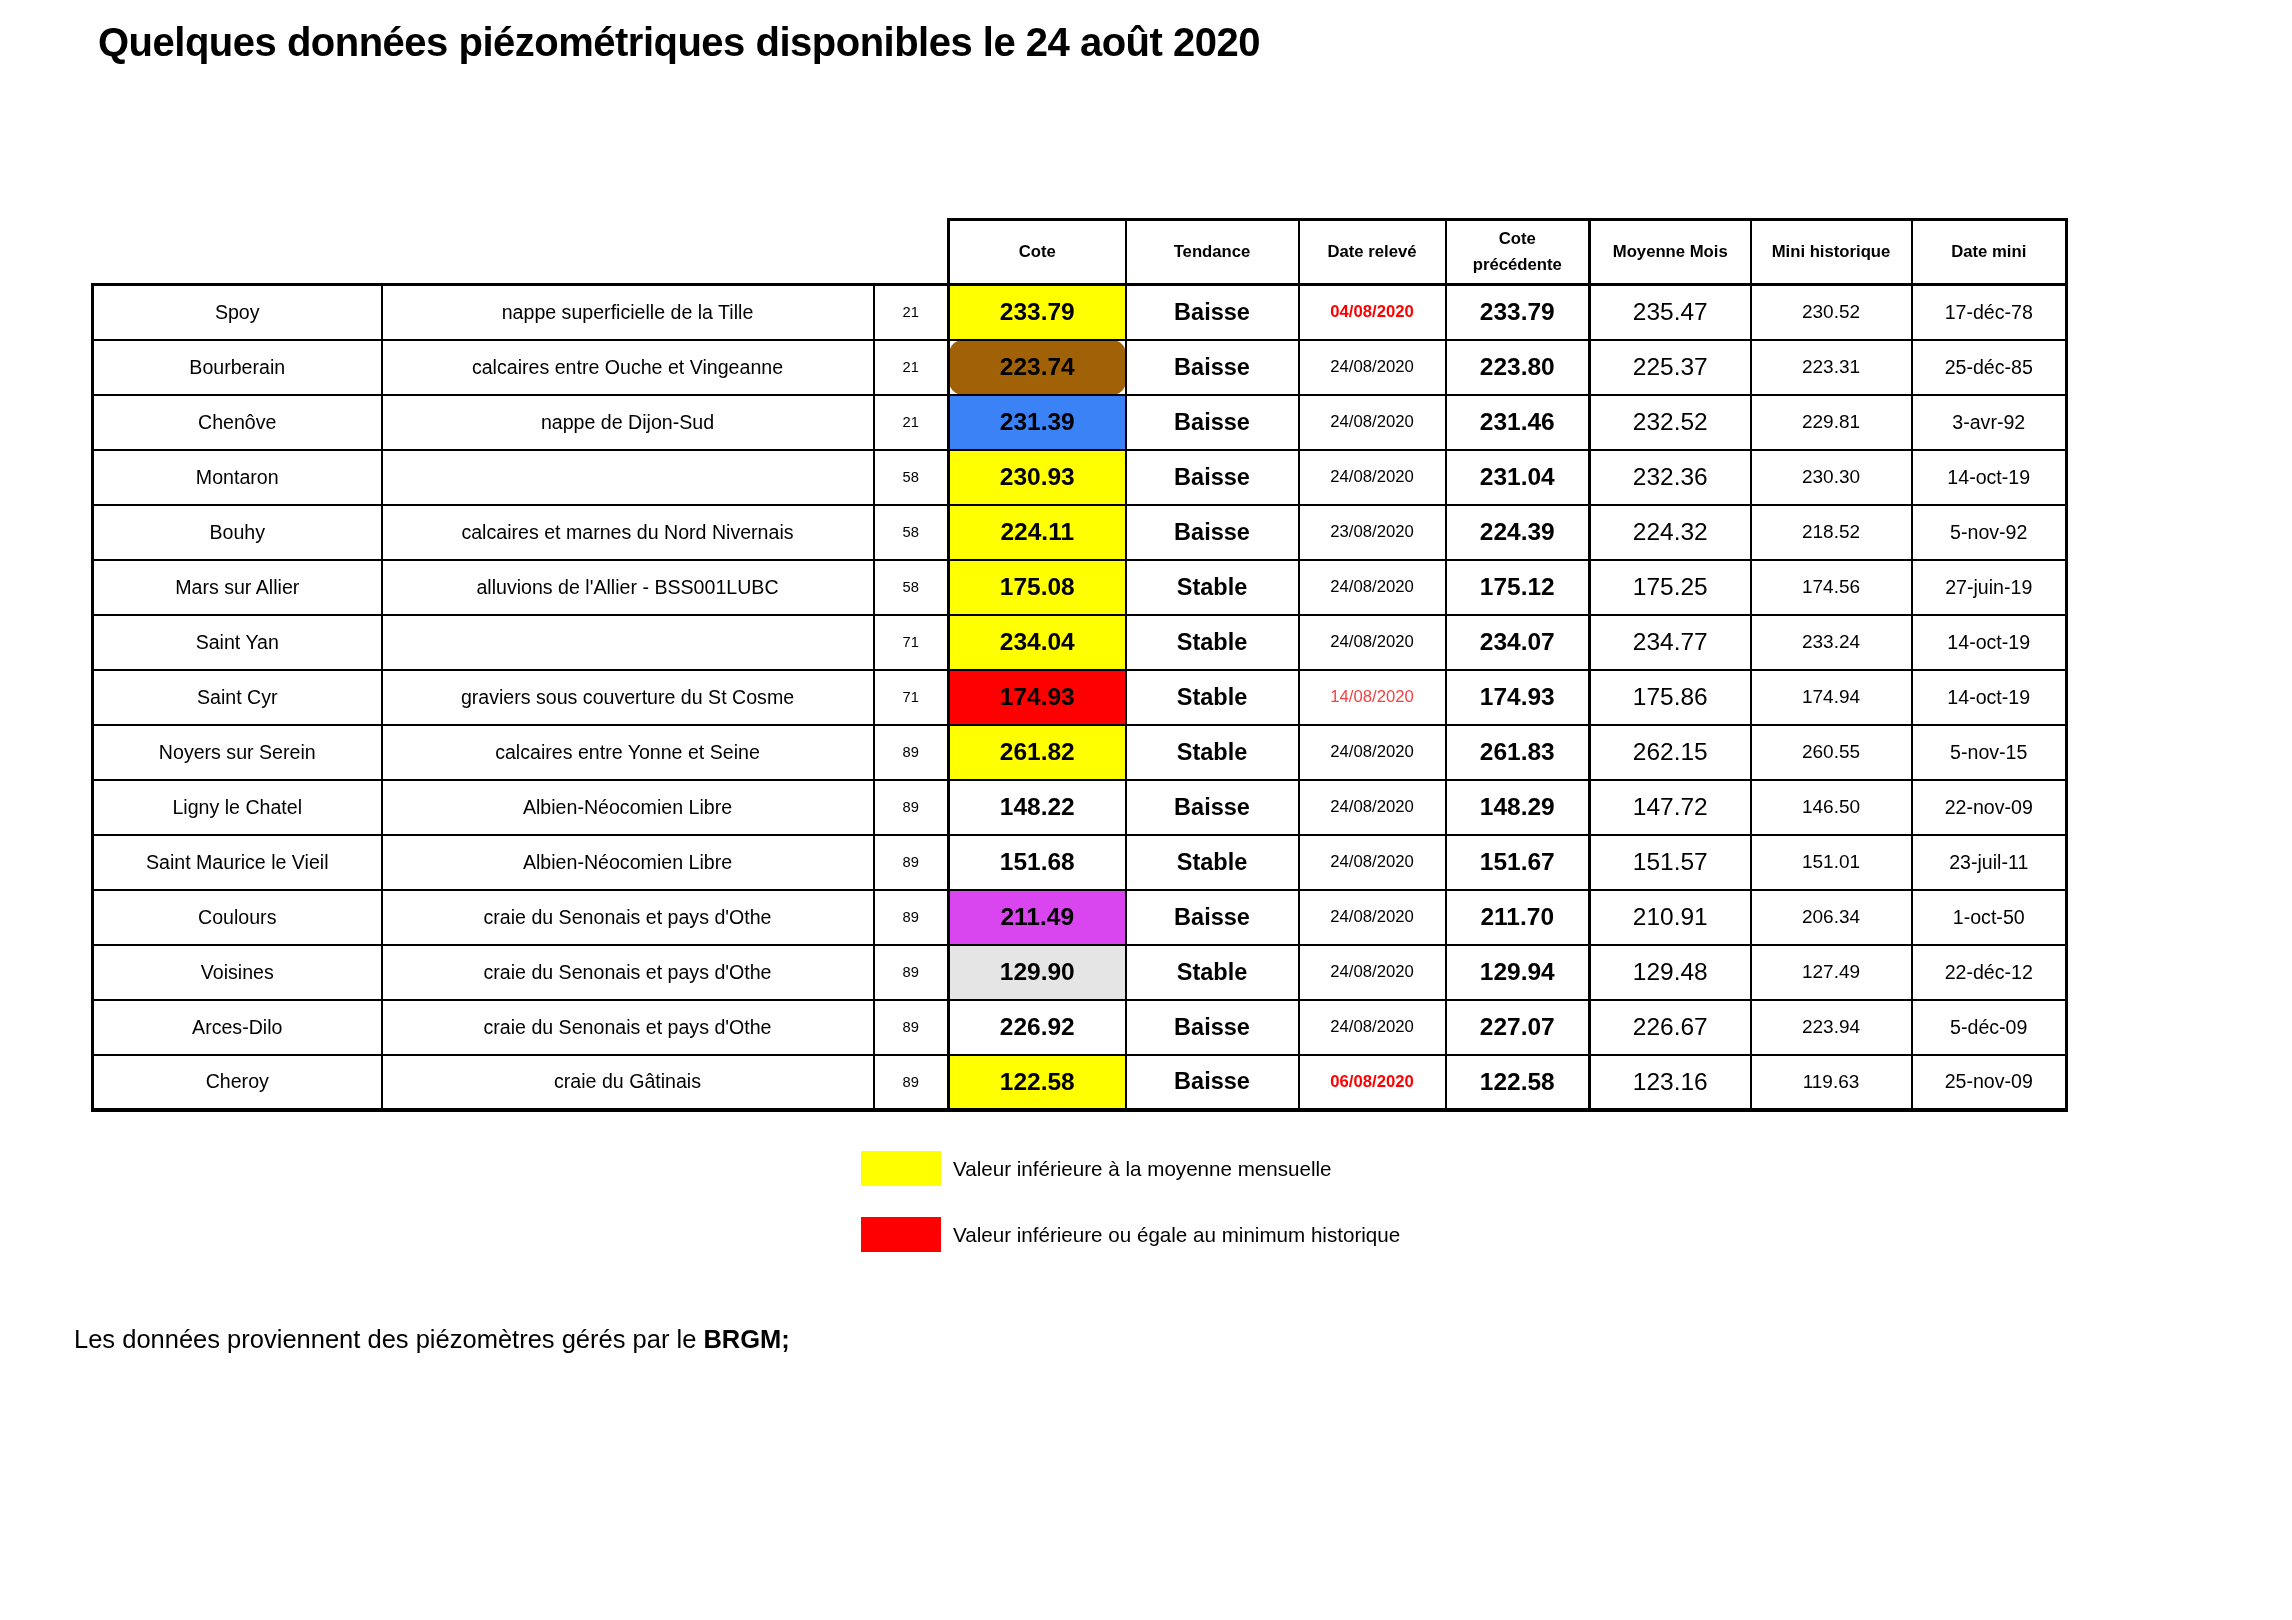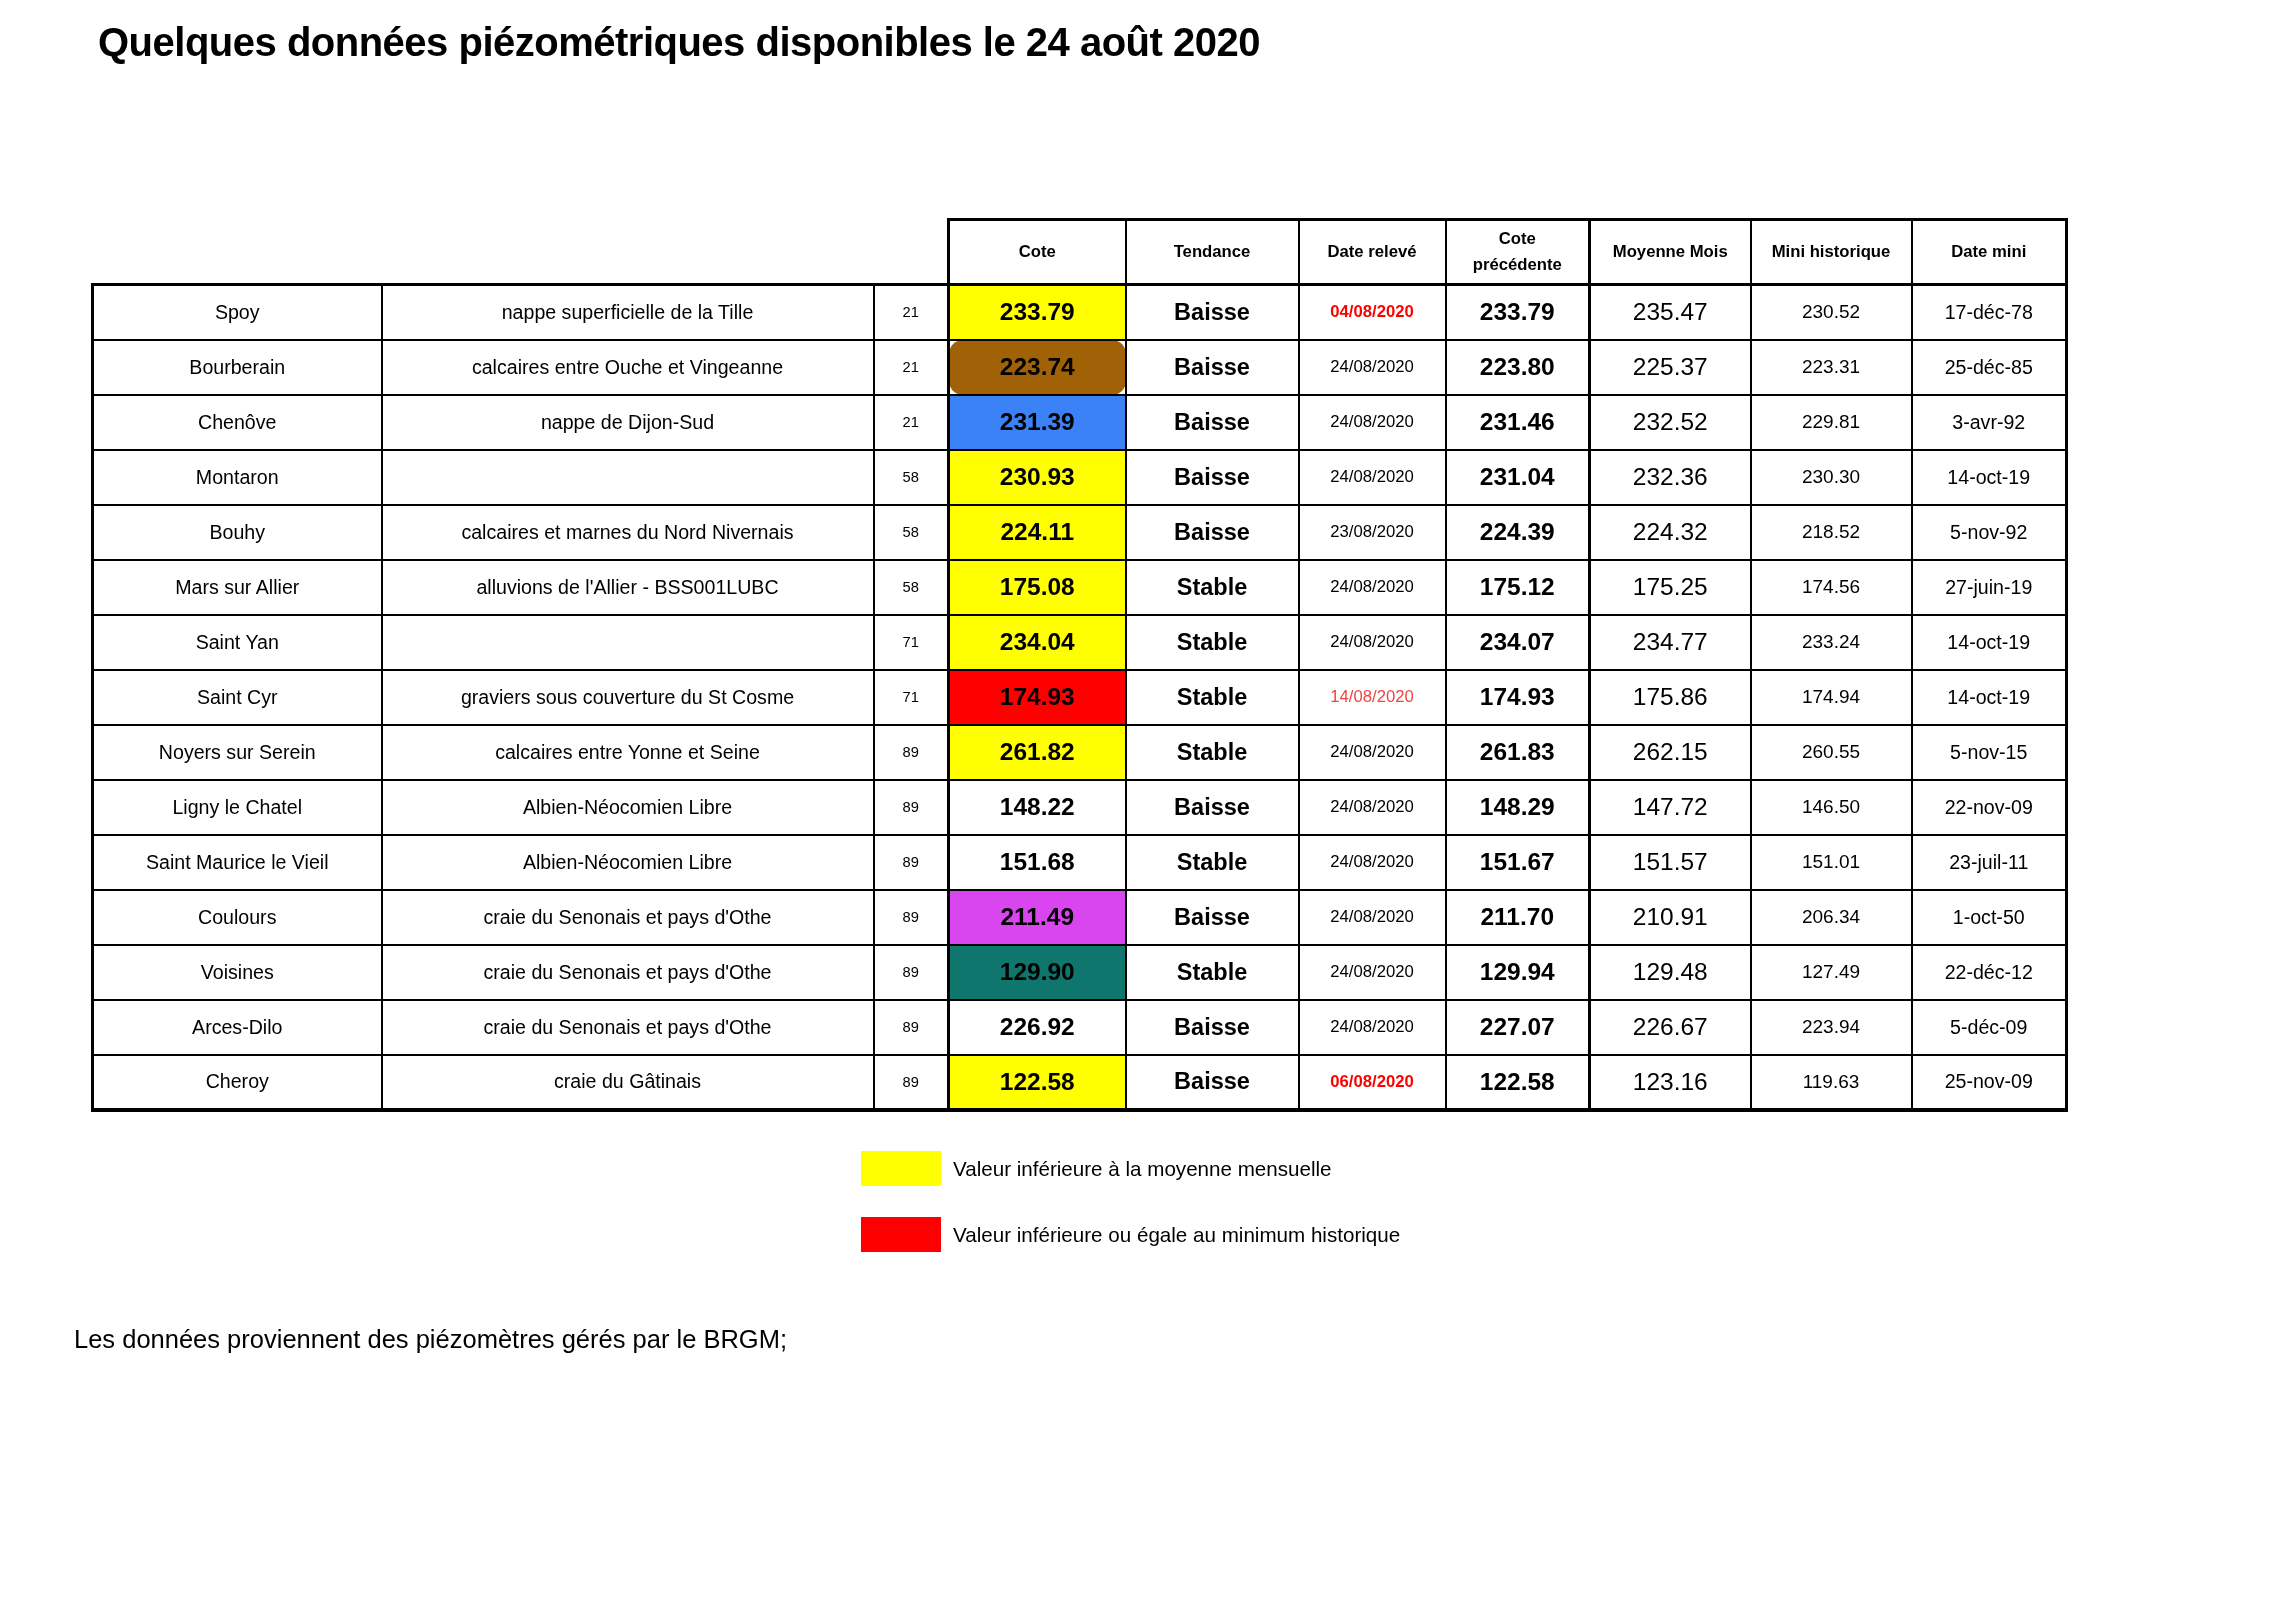--- a/index.html
+++ b/index.html
@@ -60,21 +60,21 @@
   .swatch { position: absolute; left: 0; top: 0; width: 80px; height: 35px; }
   .legend-label {
     position: absolute; left: 92px; top: 0; height: 35px;
     line-height: 35px; font-size: 20.6px; white-space: nowrap;
   }
   
   .footer {
     position: absolute; left: 74px; top: 1325px;
     font-size: 25.5px; margin: 0; white-space: nowrap;
   }
-  .footer b { font-weight: normal; }
+  .footer b { font-weight: bold; }
 </style>
 </head>
 <body>
 
 <h1 class="title">Quelques données piézométriques disponibles le 24 août 2020</h1>
 
 <table class="piezo">
   <colgroup>
     <col style="width:289px">
       <col style="width:492px">
@@ -244,21 +244,21 @@
     <td class="c-date">24/08/2020</td>
     <td class="c-prec">211.70</td>
     <td class="c-moy">210.91</td>
     <td class="c-mini">206.34</td>
     <td class="c-datemini">1-oct-50</td>
   </tr>
       <tr>
     <td class="c-station">Voisines</td>
     <td class="c-aquifer">craie du Senonais et pays d'Othe</td>
     <td class="c-dept">89</td>
-    <td class="c-cote" style="background: #0f766e; margin-left: 24px;">129.90</td>
+    <td class="c-cote" style="background: #e5e5e5; margin-left: 24px;">129.90</td>
     <td class="c-tendance">Stable</td>
     <td class="c-date">24/08/2020</td>
     <td class="c-prec">129.94</td>
     <td class="c-moy">129.48</td>
     <td class="c-mini">127.49</td>
     <td class="c-datemini">22-déc-12</td>
   </tr>
       <tr>
     <td class="c-station">Arces-Dilo</td>
     <td class="c-aquifer">craie du Senonais et pays d'Othe</td>

